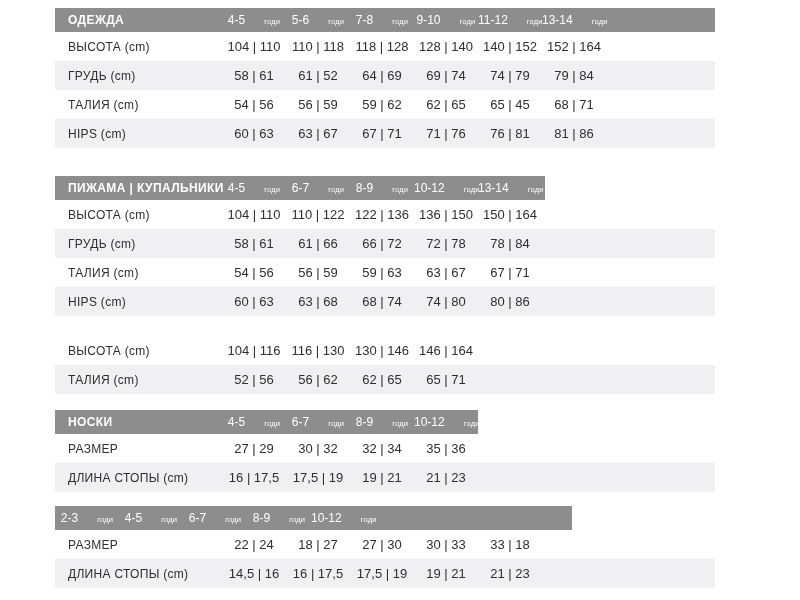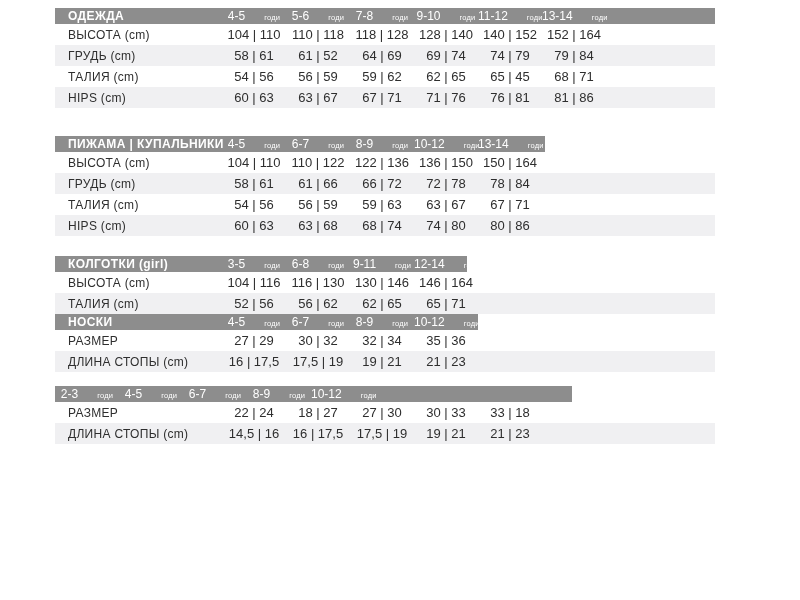--- a/index.html
+++ b/index.html
@@ -3,28 +3,28 @@
 <meta charset="utf-8">
 <style>
   html,body{margin:0;padding:0;}
   body{
     width:800px;height:600px;overflow:hidden;background:#ffffff;
     font-family:"Liberation Sans",sans-serif;
     -webkit-font-smoothing:antialiased;
   }
   .wrap{margin-left:55px;width:660px;}
   .tbl{width:660px;}
-  .hrow{position:relative;height:16px;display:flex;align-items:center;}
+  .hrow{position:relative;height:24px;display:flex;align-items:center;}
   .bar{position:absolute;left:0;top:0;height:100%;background:var(--hdr,#8d8d8d);}
   .cell-label{width:154px;padding-left:13px;flex:0 0 auto;overflow:visible;white-space:nowrap;}
   .cell-val{width:64px;flex:0 0 auto;text-align:center;white-space:nowrap;}
   .title{position:relative;color:var(--hdrtx,#fff);font-weight:bold;font-size:12px;letter-spacing:.4px;}
   .col{position:relative;color:var(--hdrtx,#fff);font-size:12px;font-weight:500;}
   .unit{font-size:7.5px;margin-left:3px;letter-spacing:.2px;padding-left:16px;}
-  .drow{height:21px;display:flex;align-items:center;}
+  .drow{height:29px;display:flex;align-items:center;}
   .stripe{background:var(--stripe,#f0f0f2);}
   .rlabel{font-size:12px;color:var(--tx,#2e2e2e);letter-spacing:.3px;}
   .val{font-size:13px;color:var(--tx,#2e2e2e);}
 </style>
 </head>
 <body style="--hdr: #8d8d8d; --hdrtx: #ffffff; --stripe: #f0f0f2; --tx: #2e2e2e;">
 
 <div class="wrap">
   <div>
       <div class="tbl" style="margin-top: 8px;">
@@ -112,44 +112,36 @@
         <div class="drow stripe">
           <div class="cell-label rlabel">HIPS (cm)</div>
           <div class="cell-val val">60 | 63</div>
           <div class="cell-val val">63 | 68</div>
           <div class="cell-val val">68 | 74</div>
           <div class="cell-val val">74 | 80</div>
           <div class="cell-val val">80 | 86</div>
         </div>
       </div>
       <div class="tbl" style="margin-top: 20px;">
-        <div class="hrow">
-          <div class="bar" style="width: 412px;"></div>
-          <div class="title cell-label">КОЛГОТКИ (girl)</div>
-          <div class="col cell-val"><span>3-5</span><span class="unit">годи</span></div>
-          <div class="col cell-val"><span>6-8</span><span class="unit">годи</span></div>
-          <div class="col cell-val"><span>9-11</span><span class="unit">годи</span></div>
-          <div class="col cell-val"><span>12-14</span><span class="unit">годи</span></div>
-        </div>
         <div class="drow">
           <div class="cell-label rlabel">ВЫСОТА (cm)</div>
           <div class="cell-val val">104 | 116</div>
           <div class="cell-val val">116 | 130</div>
           <div class="cell-val val">130 | 146</div>
           <div class="cell-val val">146 | 164</div>
         </div>
         <div class="drow stripe">
           <div class="cell-label rlabel">ТАЛИЯ (cm)</div>
           <div class="cell-val val">52 | 56</div>
           <div class="cell-val val">56 | 62</div>
           <div class="cell-val val">62 | 65</div>
           <div class="cell-val val">65 | 71</div>
         </div>
       </div>
-      <div class="tbl" style="">
+      <div class="tbl" style="margin-top: 16px;">
         <div class="hrow">
           <div class="bar" style="width: 423px;"></div>
           <div class="title cell-label">НОСКИ</div>
           <div class="col cell-val"><span>4-5</span><span class="unit">годи</span></div>
           <div class="col cell-val"><span>6-7</span><span class="unit">годи</span></div>
           <div class="col cell-val"><span>8-9</span><span class="unit">годи</span></div>
           <div class="col cell-val"><span>10-12</span><span class="unit">годи</span></div>
         </div>
         <div class="drow">
           <div class="cell-label rlabel">РАЗМЕР</div>

